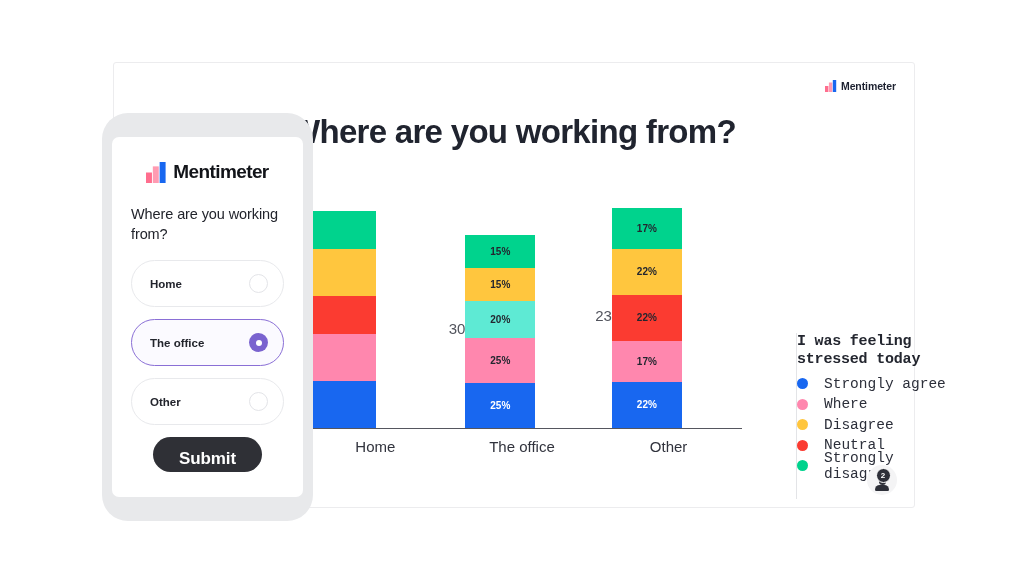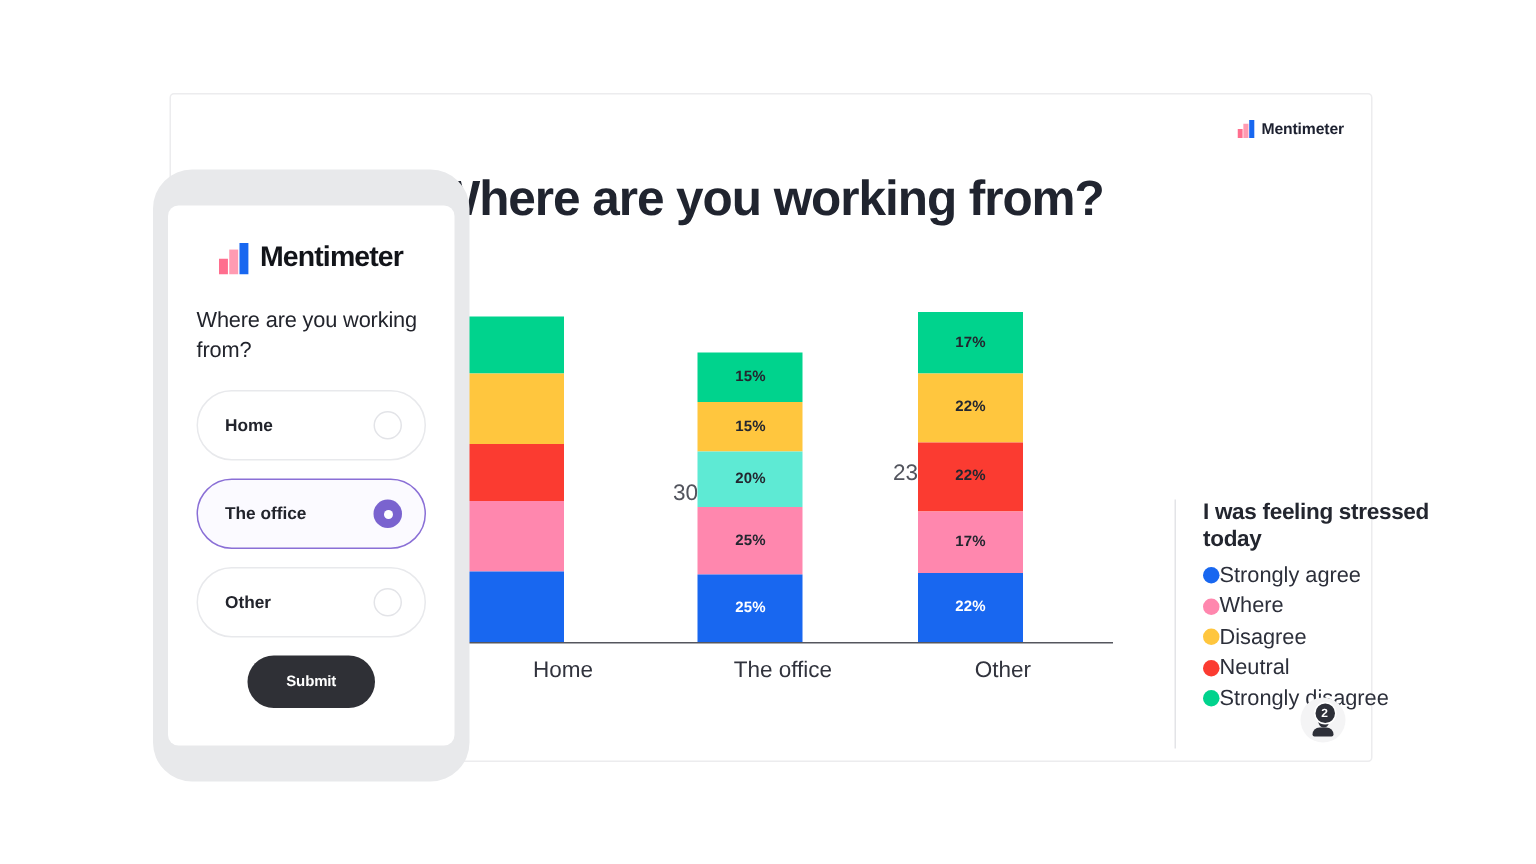--- a/index.html
+++ b/index.html
@@ -91,32 +91,32 @@
     display: flex;
   }
   .cat-label {
     width: 33.33%; text-align: center;
     font-size: 15px; color: #31333d;
   }
 
   
   .legend {
     position: absolute;
-    left: 499px; top: 150px;
-    padding-left: 18px;
+    left: 512px; top: 150px;
     border-left: 1.5px solid #e3e4e7;
     min-height: 166px;
+    font-family: Liberation Mono, monospace;
   }
   .legend-title {
     font-size: 15px; font-weight: 700; color: #23262f;
     line-height: 1.22; width: 160px; margin-bottom: 4px;
     letter-spacing: -0.2px;
   }
   .legend-item {
-    display: flex; align-items: center; gap: 0;
+    display: flex; align-items: center; gap: 16px;
     height: 20.5px;
   }
   .legend-dot { width: 11px; height: 11px; border-radius: 50%; flex: none; }
   .legend-text { font-size: 14.5px; color: #2c2f3a; }
 
   
   .participants {
     position: absolute;
     right: 17px; bottom: 12px;
     width: 30px; height: 30px;
@@ -201,21 +201,21 @@
     display: flex; align-items: center; justify-content: center;
   }
   .radio.on::after {
     content: ""; width: 6px; height: 6px;
     border-radius: 50%; background: #ffffff;
   }
   .submit-wrap { display: flex; justify-content: center; margin-top: 6px; }
   .submit-btn {
     background: #2f3036; color: #ffffff;
     border: none; border-radius: 22px;
-    font-size: 10px; font-weight: 700;
+    font-size: 17px; font-weight: 700;
     padding: 12px 26px; height: 35px;
     font-family: "Liberation Sans", sans-serif;
     cursor: pointer;
     letter-spacing: -0.1px;
   }
 </style>
 </head>
 <body>
 
 <div id="stage">

